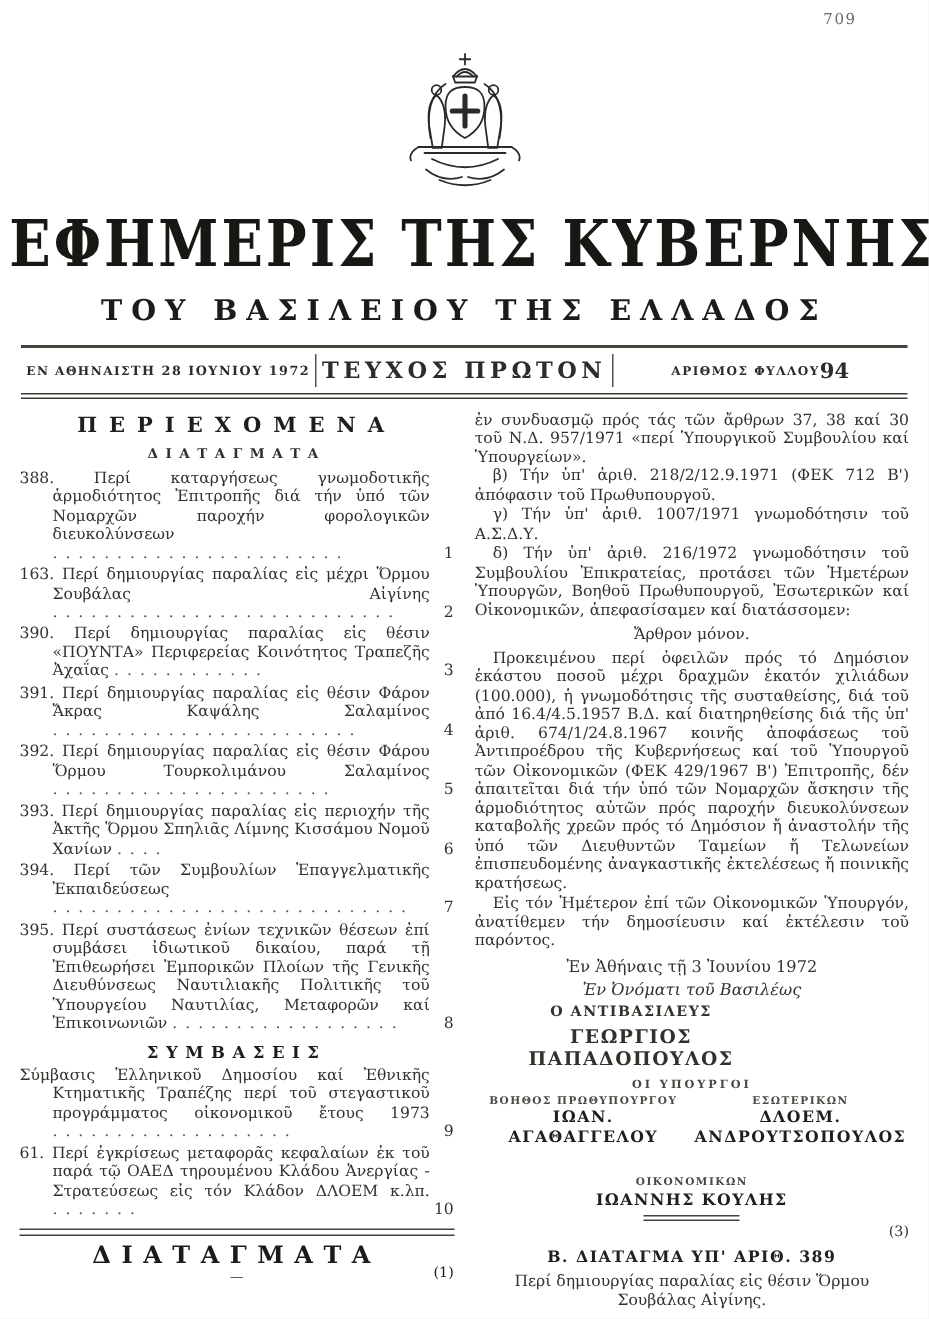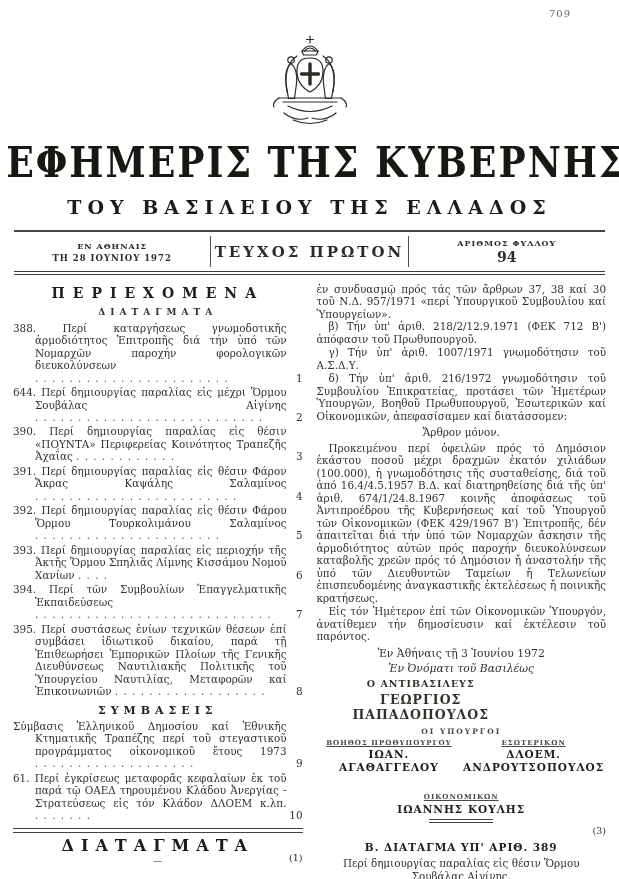--- a/index.html
+++ b/index.html
@@ -17,21 +17,21 @@
     white-space:nowrap;
   }
   .masthead-sub{
     text-align:center; font-weight:bold; font-size:19px; letter-spacing:6px;
     color:#1c1b18; margin-top:12px; white-space:nowrap;
   }
   .infobar{
     margin:12px 14px 0; border-top:2px solid #47443e; border-bottom:4px double #3c3a34;
     display:flex; align-items:stretch;
   }
-  .infobar .cell{flex:1; display:flex; flex-direction:column; justify-content:center; align-items:center; padding:6px 2px;}
+  .infobar .cell{flex:1; display:flex; flex-direction:row; justify-content:center; align-items:center; padding:6px 2px;}
   .infobar .divider{width:1px; background:#55524c; margin:4px 0;}
   .place1{font-size:8px; font-weight:bold; letter-spacing:1px;}
   .place2{font-size:8.5px; font-weight:bold; letter-spacing:1px; margin-top:2px;}
   .issue{font-size:15px; font-weight:bold; letter-spacing:3px;}
   .sheet-label{font-size:8px; font-weight:bold; letter-spacing:1px;}
   .sheet-num{font-size:14px; font-weight:bold; margin-top:1px;}
   .cols{display:flex; gap:14px; padding:8px 13px 0; font-size:10.4px; line-height:1.2; text-align:justify; color:#33312c;}
   .col{flex:1; min-width:0;}
   h1,h2,h3,p{margin:0;}
   .toc-h{font-size:14px; font-weight:bold; text-align:center; letter-spacing:8px; margin:2px 0 5px; color:#201e1a;}
@@ -50,21 +50,21 @@
   .ind{text-indent:12px; margin-bottom:1px;}
   .article-h{text-align:center; margin:4px 0 3px;}
   .dateline{text-align:center; font-size:10.8px; margin-top:5px;}
   .inname{text-align:center; font-size:10.8px; font-style:italic; margin-top:2px;}
   .regent{width:72%; text-align:center; margin-top:3px;}
   .regent-label{font-size:9.5px; font-weight:bold; letter-spacing:1px;}
   .regent-name{font-size:12.5px; font-weight:bold; letter-spacing:1px; margin-top:2px;}
   .ministers-label{font-size:7.5px; font-weight:bold; text-align:center; letter-spacing:2px; margin-top:5px; color:#4a4842;}
   .min-row{display:flex; margin-top:3px;}
   .min-cell{flex:1; text-align:center;}
-  .min-title{font-size:7px; font-weight:bold; letter-spacing:1px; color:#4a4842;text-decoration:underline;}
+  .min-title{font-size:7px; font-weight:bold; letter-spacing:1px; color:#4a4842;}
   .min-name{font-size:10.5px; font-weight:bold; letter-spacing:1px; margin-top:1px; color:#201e1a;}
   .shortrule{width:64px; margin:4px auto 2px; border-top:1px solid #45423c; border-bottom:1px solid #45423c; height:2px;}
   .marker2{text-align:right; font-size:9.5px; margin:1px 0 0;}
   .subject-c{text-align:center; margin:2px 8px 4px;}
 </style>
 </head>
 <body>
 
 <div class="page">
 
@@ -112,21 +112,21 @@
     </div>
   </div>
 
   <div class="cols">
 
     <div class="col">
       <h1 class="toc-h">ΠΕΡΙΕΧΟΜΕΝΑ</h1>
       <h2 class="toc-sub">ΔΙΑΤΑΓΜΑΤΑ</h2>
 
       <p class="entry"><span>388.</span> <span>Περί καταργήσεως γνωμοδοτικῆς ἁρμοδιότητος Ἐπιτροπῆς διά τήν ὑπό τῶν Νομαρχῶν παροχήν φορολογικῶν διευκολύνσεων</span> <span class="leader">. . . . . . . . . . . . . . . . . . . . . . .</span><span class="pg">1</span></p>
-      <p class="entry"><span>644.</span> <span>Περί δημιουργίας παραλίας εἰς μέχρι Ὅρμου Σουβάλας Αἰγίνης</span> <span class="leader">. . . . . . . . . . . . . . . . . . . . . . . . . . .</span><span class="pg">2</span></p>
+      <p class="entry"><span>163.</span> <span>Περί δημιουργίας παραλίας εἰς μέχρι Ὅρμου Σουβάλας Αἰγίνης</span> <span class="leader">. . . . . . . . . . . . . . . . . . . . . . . . . . .</span><span class="pg">2</span></p>
       <p class="entry"><span>390.</span> <span>Περί δημιουργίας παραλίας εἰς θέσιν «ΠΟΥΝΤΑ» Περιφερείας Κοινότητος Τραπεζῆς Ἀχαΐας</span> <span class="leader">. . . . . . . . . . . .</span><span class="pg">3</span></p>
       <p class="entry"><span>391.</span> <span>Περί δημιουργίας παραλίας εἰς θέσιν Φάρον Ἄκρας Καψάλης Σαλαμίνος</span> <span class="leader">. . . . . . . . . . . . . . . . . . . . . . . .</span><span class="pg">4</span></p>
       <p class="entry"><span>392.</span> <span>Περί δημιουργίας παραλίας εἰς θέσιν Φάρου Ὅρμου Τουρκολιμάνου Σαλαμίνος</span> <span class="leader">. . . . . . . . . . . . . . . . . . . . . .</span><span class="pg">5</span></p>
       <p class="entry"><span>393.</span> <span>Περί δημιουργίας παραλίας εἰς περιοχήν τῆς Ἀκτῆς Ὅρμου Σπηλιᾶς Λίμνης Κισσάμου Νομοῦ Χανίων</span> <span class="leader">. . . .</span><span class="pg">6</span></p>
       <p class="entry"><span>394.</span> <span>Περί τῶν Συμβουλίων Ἐπαγγελματικῆς Ἐκπαιδεύσεως</span> <span class="leader">. . . . . . . . . . . . . . . . . . . . . . . . . . . . . . .</span><span class="pg">7</span></p>
       <p class="entry"><span>395.</span> <span>Περί συστάσεως ἐνίων τεχνικῶν θέσεων ἐπί συμβάσει ἰδιωτικοῦ δικαίου, παρά τῇ Ἐπιθεωρήσει Ἐμπορικῶν Πλοίων τῆς Γενικῆς Διευθύνσεως Ναυτιλιακῆς Πολιτικῆς τοῦ Ὑπουργείου Ναυτιλίας, Μεταφορῶν καί Ἐπικοινωνιῶν</span> <span class="leader">. . . . . . . . . . . . . . . . . .</span><span class="pg">8</span></p>
 
       <h2 class="sect-h">ΣΥΜΒΑΣΕΙΣ</h2>
       <p class="entry"><span>Σύμβασις Ἑλληνικοῦ Δημοσίου καί Ἐθνικῆς Κτηματικῆς Τραπέζης περί τοῦ στεγαστικοῦ προγράμματος οἰκονομικοῦ ἔτους 1973</span> <span class="leader">. . . . . . . . . . . . . . . . . . .</span><span class="pg">9</span></p>
 

